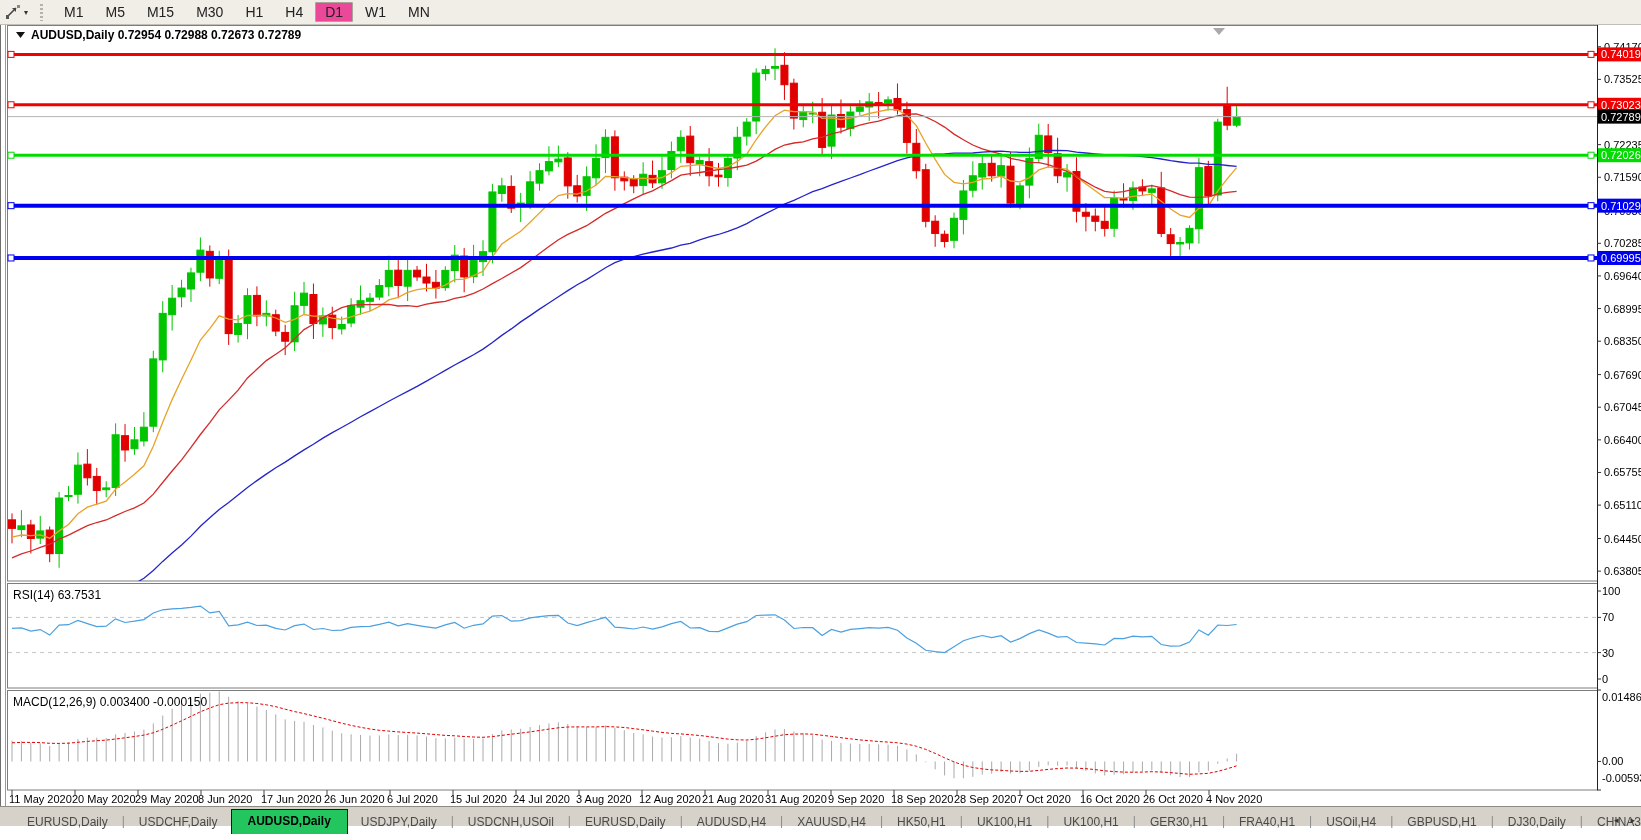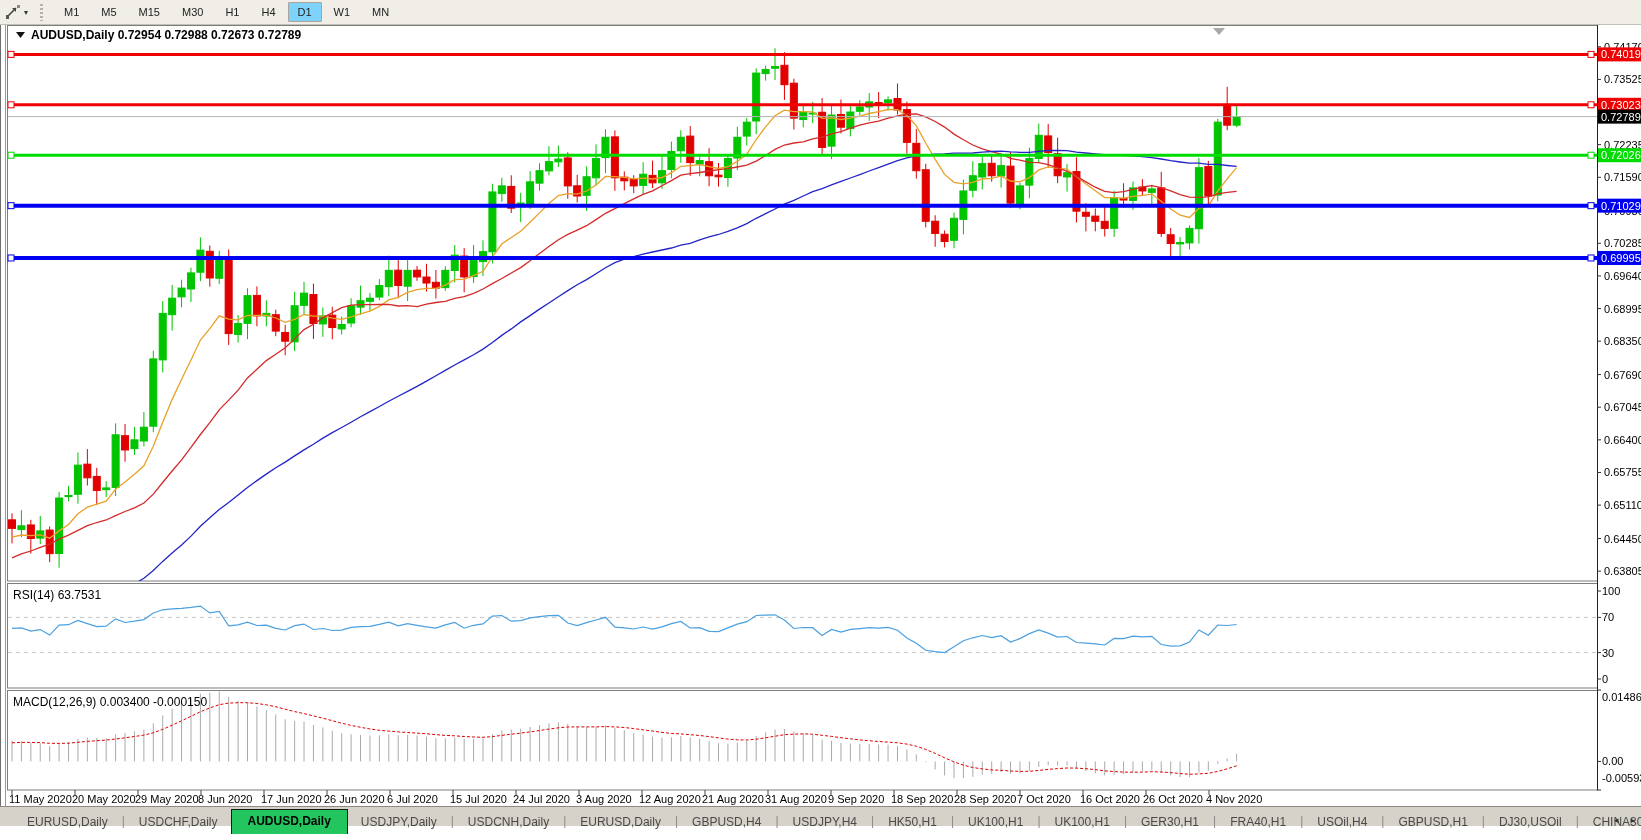--- a/index.html
+++ b/index.html
@@ -5,23 +5,23 @@
   html,body{margin:0;padding:0;background:#fff;width:1641px;height:840px;overflow:hidden;
     font-family:"Liberation Sans",sans-serif;-webkit-font-smoothing:antialiased;}
   .app{position:relative;width:1641px;height:840px;background:#fff;}
   
   .toolbar{position:absolute;top:0;left:0;width:1641px;height:25px;background:#f0eee7;
     border-bottom:1px solid #c2bfb6;box-sizing:border-box;display:flex;align-items:center;}
   .toolicon{width:18px;height:18px;margin-left:4px;display:flex;align-items:center;justify-content:center;cursor:pointer;}
   .dd-caret{font-size:8px;color:#333;margin:0 6px 0 2px;cursor:pointer;}
   .grip{width:3px;height:17px;margin:0 10px 0 6px;
     background-image:repeating-linear-gradient(to bottom,#b5b2a9 0 2px,transparent 2px 4px);}
-  .tf-btn{font-size:11px;color:#222;padding:3px 9px;margin:0 1px;border:1px solid transparent;
+  .tf-btn{font-size:14px;color:#222;padding:3px 9px;margin:0 1px;border:1px solid transparent;
     border-radius:1px;cursor:pointer;line-height:12px;}
-  .tf-btn.active{background:#7dd3fc;border:1px solid #a8a59c;}
+  .tf-btn.active{background:#ec4899;border:1px solid #a8a59c;}
   
   .chart-wrap{position:absolute;top:25px;left:0;width:1641px;height:781px;background:#fff;}
   svg text{font-family:"Liberation Sans",sans-serif;}
   
   .tabbar{position:absolute;top:806px;left:0;width:1641px;height:20px;background:#d6d2c9;
     border-top:1px solid #8d8a82;box-sizing:border-box;}
   .tabs{display:flex;align-items:flex-end;height:27px;padding-left:14px;}
   .tab{font-size:12px;color:#4a4a4a;padding:4px 13px 5px 13px;cursor:pointer;white-space:nowrap;}
   .tab.active{background:#22c55e;color:#000;font-weight:bold;border:1px solid #1a1a1a;border-bottom:none;
     padding:4px 16px 6px 16px;margin-top:-2px;}
@@ -627,43 +627,43 @@
   </div>
 
   <div class="tabbar">
     <div class="tabs" id="tabRow">
         <div class="tab">EURUSD,Daily</div>
         <span class="tabsep">|</span>
         <div class="tab">USDCHF,Daily</div>
         <div class="tab active">AUDUSD,Daily</div>
         <div class="tab">USDJPY,Daily</div>
         <span class="tabsep">|</span>
-        <div class="tab">USDCNH,Daily</div>
+        <div class="tab">USDCNH,USOil</div>
         <span class="tabsep">|</span>
         <div class="tab">EURUSD,Daily</div>
         <span class="tabsep">|</span>
-        <div class="tab">GBPUSD,H4</div>
-        <span class="tabsep">|</span>
-        <div class="tab">USDJPY,H4</div>
+        <div class="tab">AUDUSD,H4</div>
+        <span class="tabsep">|</span>
+        <div class="tab">XAUUSD,H4</div>
         <span class="tabsep">|</span>
         <div class="tab">HK50,H1</div>
         <span class="tabsep">|</span>
         <div class="tab">UK100,H1</div>
         <span class="tabsep">|</span>
         <div class="tab">UK100,H1</div>
         <span class="tabsep">|</span>
         <div class="tab">GER30,H1</div>
         <span class="tabsep">|</span>
         <div class="tab">FRA40,H1</div>
         <span class="tabsep">|</span>
         <div class="tab">USOil,H4</div>
         <span class="tabsep">|</span>
         <div class="tab">GBPUSD,H1</div>
         <span class="tabsep">|</span>
-        <div class="tab">DJ30,USOil</div>
+        <div class="tab">DJ30,Daily</div>
         <span class="tabsep">|</span>
         <div class="tab">CHINA300,H1</div>
       </div>
     <div class="tabscroll">
       <span>◂</span>
       <span>▸</span>
     </div>
   </div>
 </div>
 

